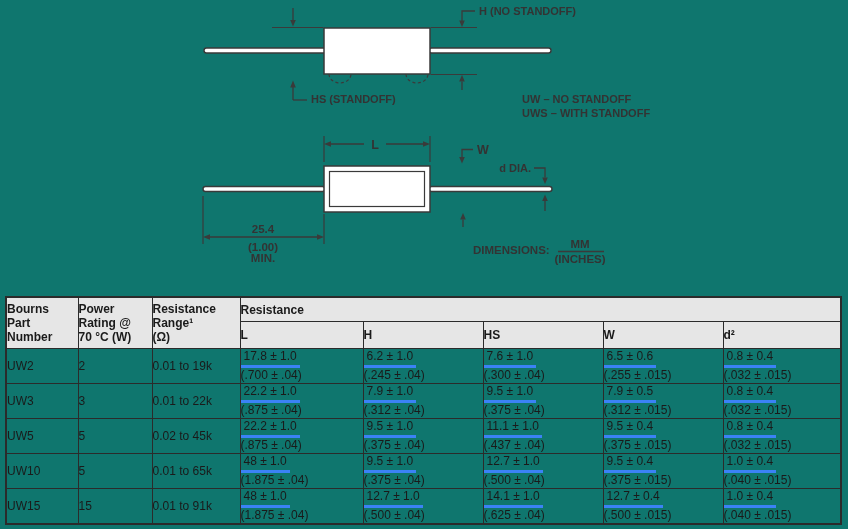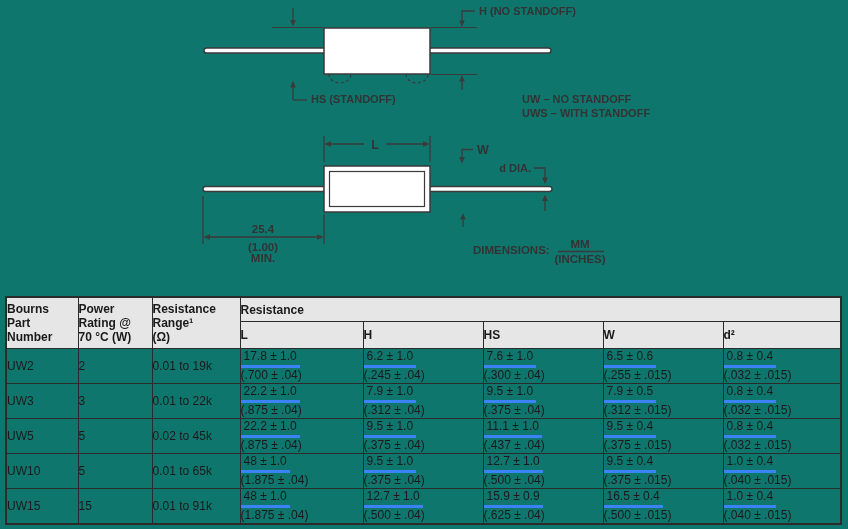--- a/index.html
+++ b/index.html
@@ -201,19 +201,19 @@
         <td><span class="frac"><span class="mm">12.7 ± 1.0</span><span class="inch">(.500 ± .04)</span></span></td>
         <td><span class="frac"><span class="mm">9.5 ± 0.4</span><span class="inch">(.375 ± .015)</span></span></td>
         <td><span class="frac"><span class="mm">1.0 ± 0.4</span><span class="inch">(.040 ± .015)</span></span></td>
       </tr>
       <tr>
         <td class="part">UW15</td>
         <td>15</td>
         <td>0.01 to 91k</td>
         <td><span class="frac"><span class="mm">48 ± 1.0</span><span class="inch">(1.875 ± .04)</span></span></td>
         <td><span class="frac"><span class="mm">12.7 ± 1.0</span><span class="inch">(.500 ± .04)</span></span></td>
-        <td><span class="frac"><span class="mm">15.9 ± 0.9</span><span class="inch">(.625 ± .04)</span></span></td>
-        <td><span class="frac"><span class="mm">16.5 ± 0.4</span><span class="inch">(.500 ± .015)</span></span></td>
+        <td><span class="frac"><span class="mm">14.1 ± 1.0</span><span class="inch">(.625 ± .04)</span></span></td>
+        <td><span class="frac"><span class="mm">12.7 ± 0.4</span><span class="inch">(.500 ± .015)</span></span></td>
         <td><span class="frac"><span class="mm">1.0 ± 0.4</span><span class="inch">(.040 ± .015)</span></span></td>
       </tr>
     </tbody>
   </table>
 </div>
 
 </body></html>

